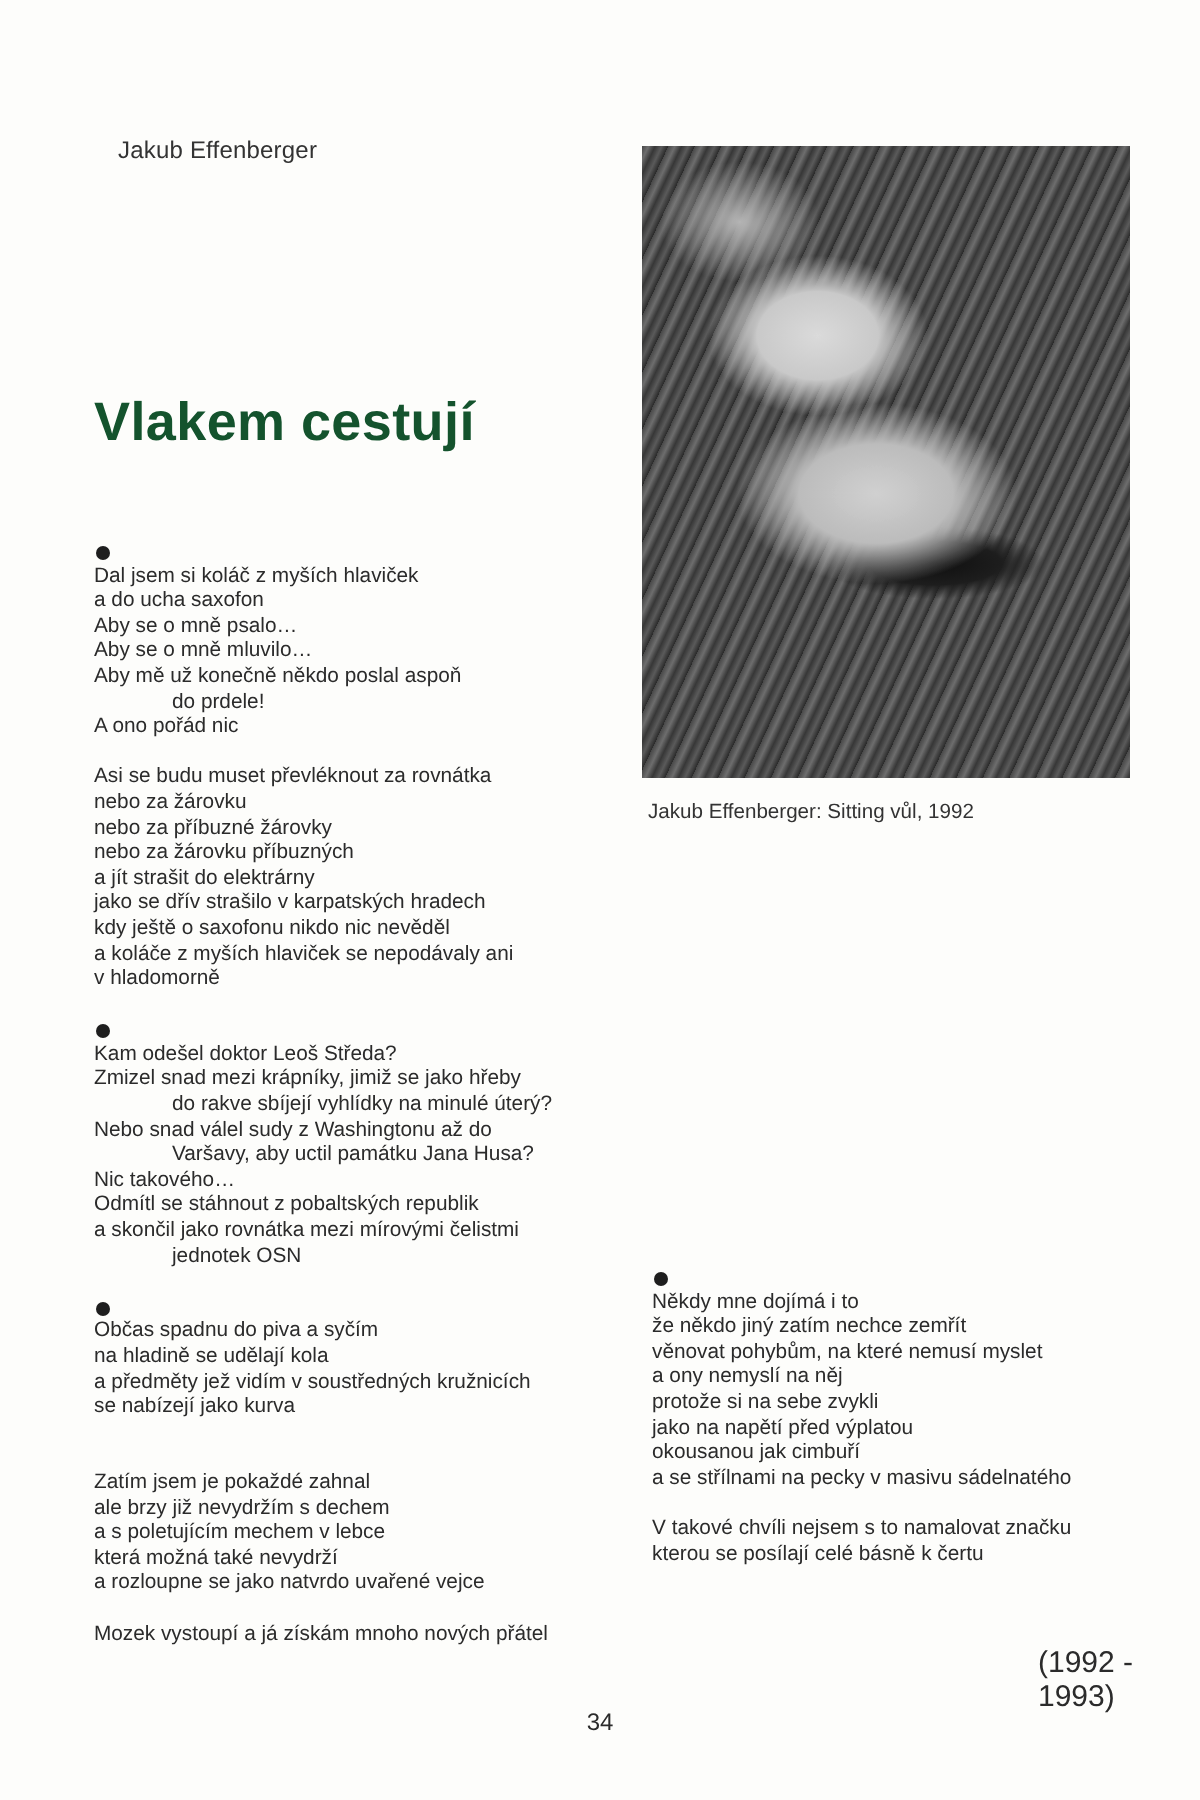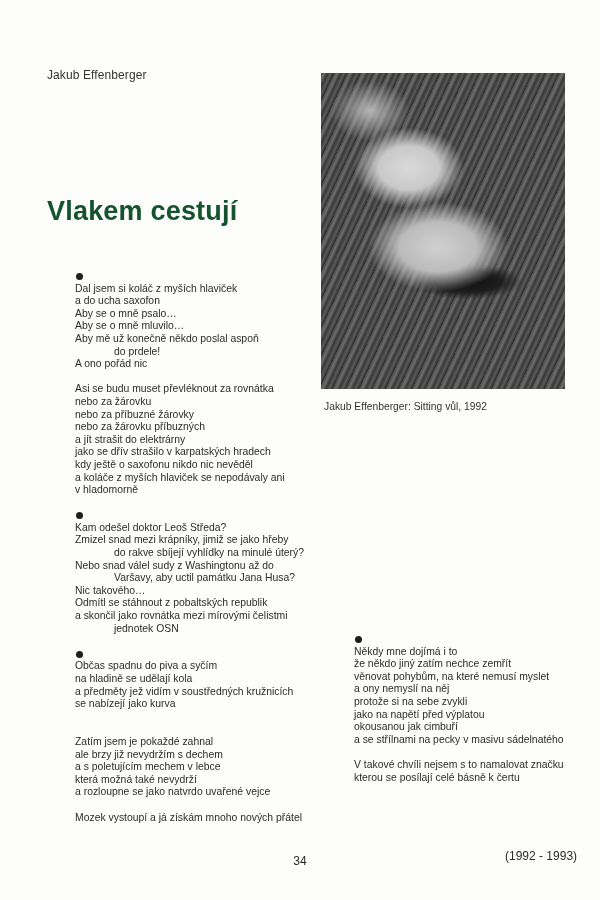--- a/index.html
+++ b/index.html
@@ -10,21 +10,21 @@
       width: 600px;
       height: 900px;
       background: #fdfdfb;
       position: relative;
       overflow: hidden;
       font-family: "Liberation Sans", "DejaVu Sans", sans-serif;
       color: #2a2a2a;
     }
     .author {
       position: absolute;
-      left: 47px;
+      left: 59px;
       top: 68px;
       font-size: 12px;
       color: #333;
       letter-spacing: 0.1px;
     }
     .title {
       position: absolute;
       left: 47px;
       top: 196px;
       font-size: 27px;
@@ -32,21 +32,20 @@
       color: #14532d;
       letter-spacing: 0.2px;
       margin: 0;
     }
     .poem {
       position: absolute;
       font-size: 10.4px;
       line-height: 12.6px;
       color: #2b2b2b;
       white-space: nowrap;
-      margin-left: 28px;
     }
     .poem .line {
       display: block;
       height: 12.6px;
     }
     .poem .line.indent {
       padding-left: 39px;
     }
     .poem .gap {
       display: block;
@@ -86,25 +85,24 @@
     }
     .caption {
       position: absolute;
       left: 324px;
       top: 401px;
       font-size: 10.3px;
       color: #333;
     }
     .dates {
       position: absolute;
-      left: 505px;
+      left: 519px;
       top: 823px;
-      font-size: 12px;
+      font-size: 15px;
       color: #2b2b2b;
-      margin-top: 26px;
     }
     .page-number {
       position: absolute;
       left: 300px;
       top: 854px;
       transform: translateX(-50%);
       font-size: 12px;
       color: #2b2b2b;
     }
   </style>

